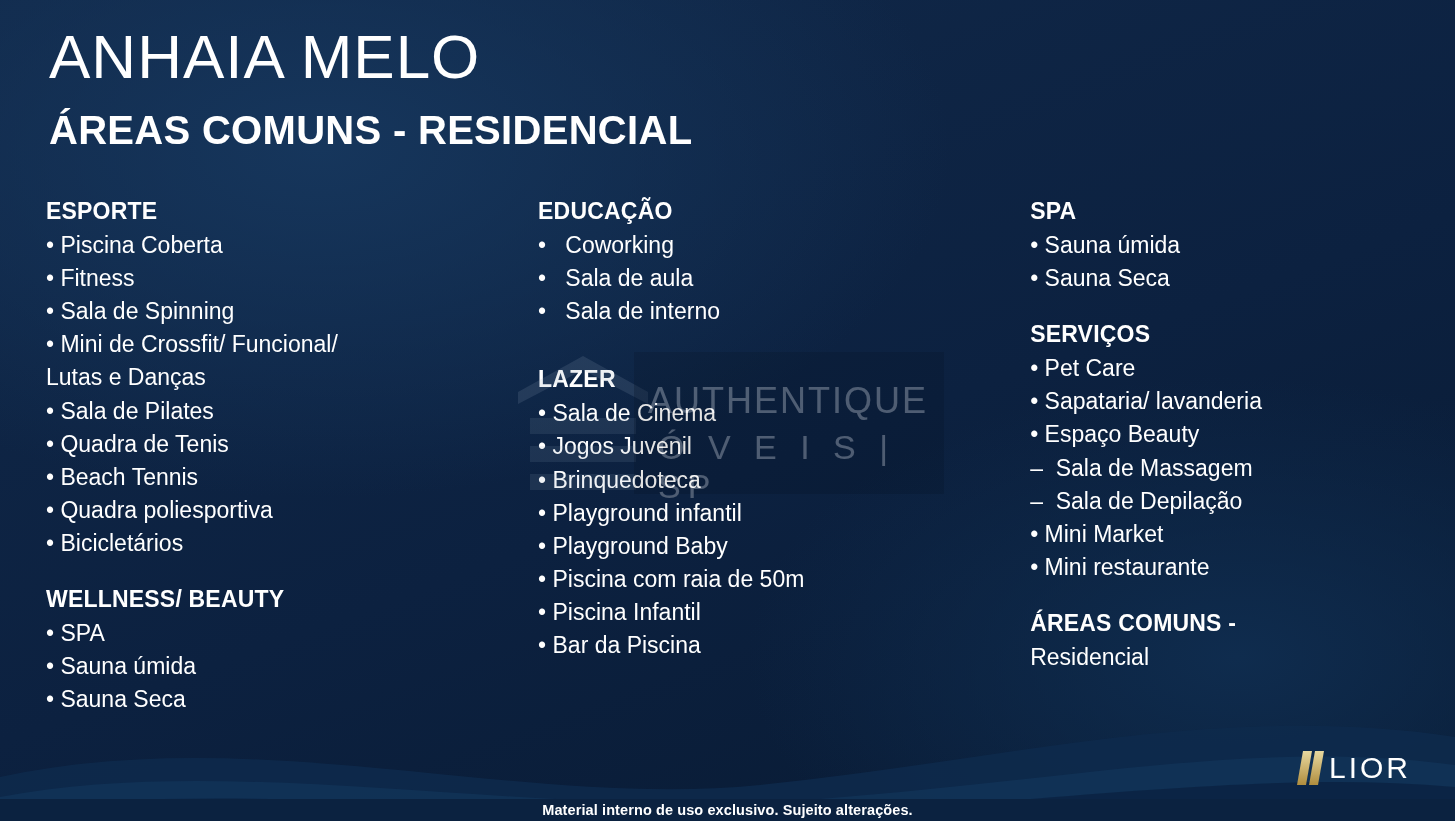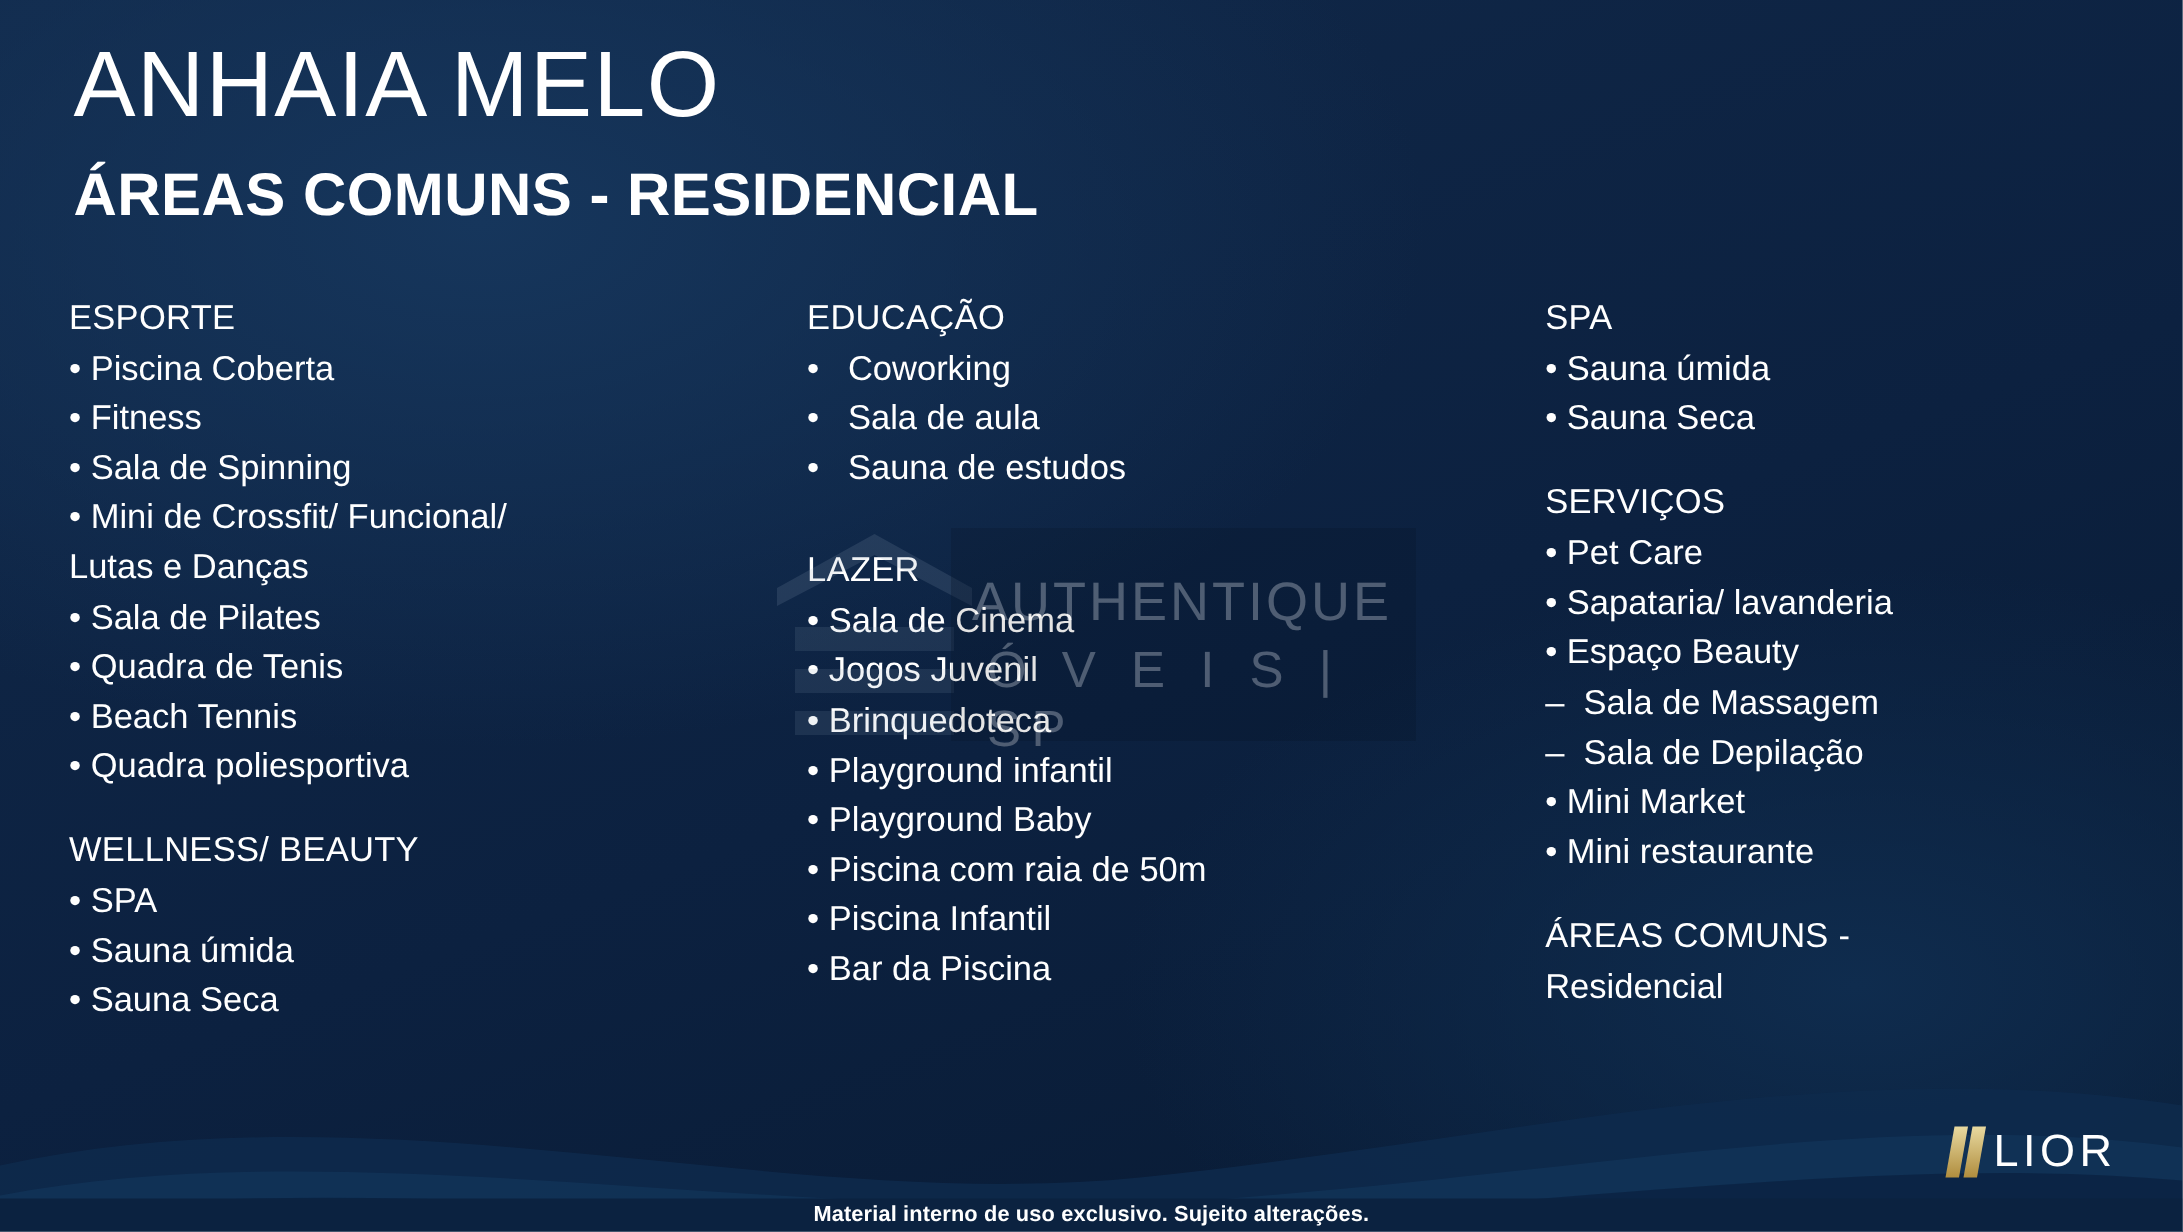--- a/index.html
+++ b/index.html
@@ -76,21 +76,21 @@
     right: 40px;
     display: flex;
     gap: 0;
   }
   .col { width: 505px; }
   .col.col-3 { width: 395px; }
 
   .group { margin-bottom: 26px; }
   .group-title {
     font-size: 23px;
-    font-weight: 400;
+    font-weight: 700;
     color: #ffffff;
     margin-bottom: 4px;
     letter-spacing: .2px;
   }
   .item {
     font-size: 23px;
     font-weight: 300;
     line-height: 1.44;
     color: #ffffff;
     white-space: pre-wrap;
@@ -185,35 +185,36 @@
         <div class="group-title">ESPORTE</div>
         <div class="item">• Piscina Coberta</div>
         <div class="item">• Fitness</div>
         <div class="item">• Sala de Spinning</div>
         <div class="item">• Mini de Crossfit/ Funcional/</div>
         <div class="item">Lutas e Danças</div>
         <div class="item">• Sala de Pilates</div>
         <div class="item">• Quadra de Tenis</div>
         <div class="item">• Beach Tennis</div>
         <div class="item">• Quadra poliesportiva</div>
+        <div class="item">• Bicicletários</div>
       </div>
       <div class="group">
         <div class="group-title">WELLNESS/ BEAUTY</div>
         <div class="item">• SPA</div>
         <div class="item">• Sauna úmida</div>
         <div class="item">• Sauna Seca</div>
       </div>
     </div>
 
     <div class="col col-2">
       <div class="group">
         <div class="group-title">EDUCAÇÃO</div>
         <div class="item">•   Coworking</div>
         <div class="item">•   Sala de aula</div>
-        <div class="item">•   Sauna de estudos</div>
+        <div class="item">•   Sala de interno</div>
       </div>
       <div class="group" style="margin-top:38px;">
         <div class="group-title">LAZER</div>
         <div class="item">• Sala de Cinema</div>
         <div class="item">• Jogos Juvenil</div>
         <div class="item">• Brinquedoteca</div>
         <div class="item">• Playground infantil</div>
         <div class="item">• Playground Baby</div>
         <div class="item">• Piscina com raia de 50m</div>
         <div class="item">• Piscina Infantil</div>

